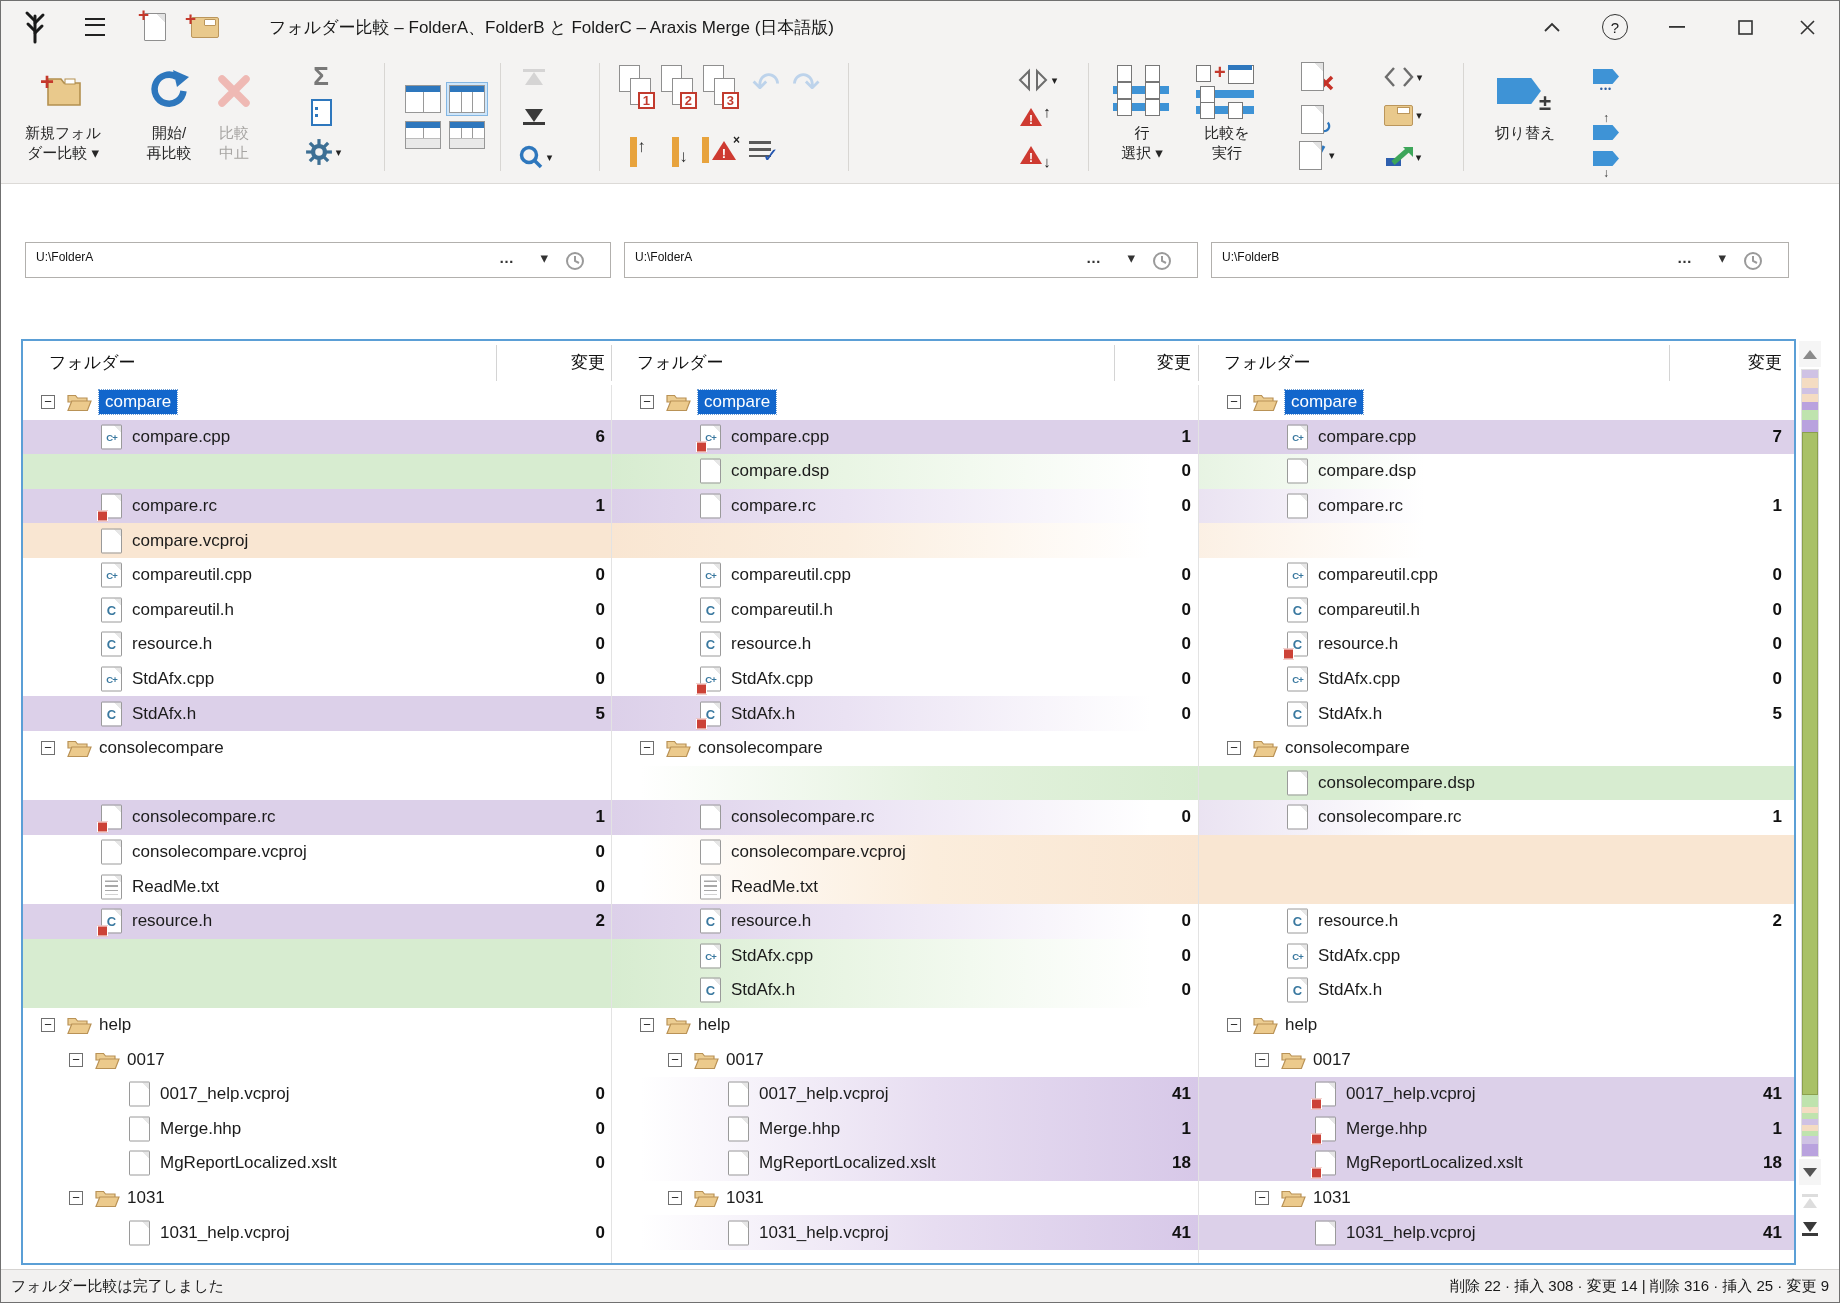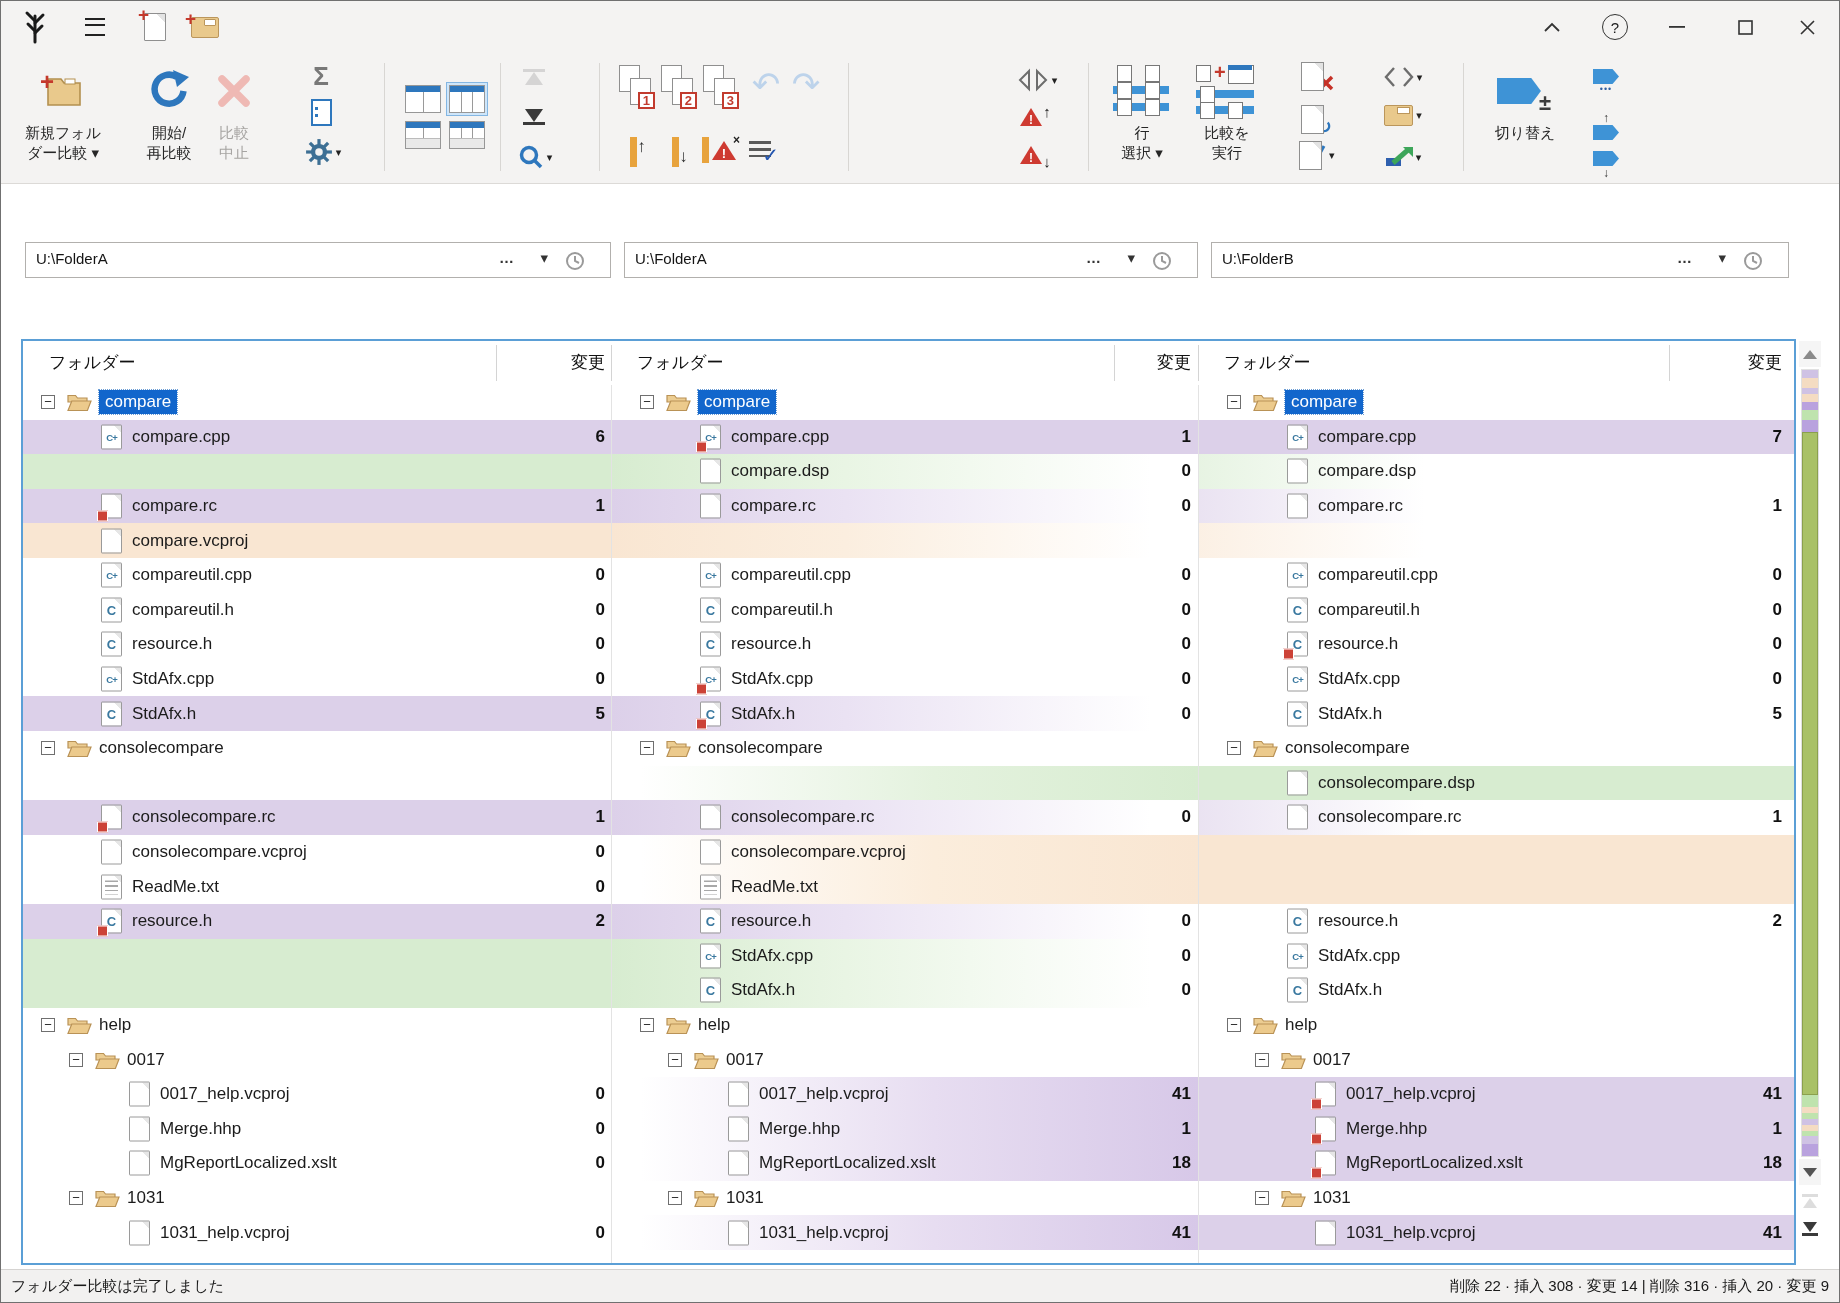--- a/index.html
+++ b/index.html
@@ -58,21 +58,21 @@
   .flag{width:44px;height:26px;background:#3e93d6;clip-path:polygon(0 0,78% 0,100% 50%,78% 100%,0 100%);}
   .flag-s{width:26px;height:15px;background:#3e93d6;clip-path:polygon(0 0,75% 0,100% 50%,75% 100%,0 100%);}
   .pm{font-size:22px;color:#3c3c3c;font-weight:bold;}
   .tanfold{position:relative;width:27px;height:19px;background:#e9c98c;border:1.5px solid #bb965c;border-radius:2px;}
   .tanfold::before{content:"";position:absolute;right:2px;top:1px;width:11px;height:5px;background:#fff;border:1px solid #bb965c;}
   
   #crumb{position:absolute;left:0;top:183px;width:100%;height:50px;background:#f7f6f5;}
   #crumb .txt{position:absolute;left:46px;top:13px;font-size:18px;font-weight:bold;color:#1c1c1c;}
   
   .pathbox{position:absolute;top:241px;height:36px;background:#fff;border:1px solid #b2b0ad;box-sizing:border-box;}
-  .pathbox .pt{position:absolute;left:10px;top:7px;font-size:15px;color:#141414;}
+  .pathbox .pt{position:absolute;left:10px;top:7px;font-size:12px;color:#141414;}
   .pctl{position:absolute;top:6px;font-size:15px;color:#333;cursor:default;}
   
   #table{position:absolute;left:20px;top:338px;width:1775px;height:926px;border:2px solid #5b9fd6;background:#fff;box-sizing:border-box;}
   #thead{position:absolute;left:0;top:0;width:1771px;height:44px;border-bottom:1px solid #c8c8c8;background:#fff;}
   #thead span{position:absolute;top:10px;font-size:17px;color:#111;}
   .hline{position:absolute;top:4px;height:36px;width:1px;background:#d4d4d4;}
   #rows{position:absolute;left:0;top:44px;width:1771px;height:878px;overflow:hidden;background:#fff;}
   .trow{position:relative;height:34.6px;}
   .trow > *{position:absolute;}
   .bgc{top:0;height:100%;}
@@ -139,20 +139,21 @@
     <div class="tb" style="left:134px;width:40px">
       <span class="mini-doc">
           <span class="redplus">+</span>
         </span>
     </div>
     <div class="tb" style="left:182px;width:44px">
       <span class="mini-folder">
           <span class="redplus">+</span>
         </span>
     </div>
+    <div id="title-text">フォルダー比較 – FolderA、FolderB と FolderC – Araxis Merge (日本語版)</div>
 
     <div class="winbtn" style="left:1529px">
       <svg width="18" height="12">
           <path d="M2 10 L9 3 L16 10" stroke="#333" stroke-width="1.8" fill="none"></path>
         </svg>
     </div>
     <div class="winbtn" style="left:1592px">
       <span style="width:24px;height:24px;border:1.6px solid #333;border-radius:50%;display:flex;align-items:center;justify-content:center;font-size:15px;">?</span>
     </div>
     <div class="winbtn" style="left:1654px">
@@ -864,16 +865,16 @@
       <div class="tri-up" style="border-left-width:7px;border-right-width:7px;border-bottom-width:10px"></div>
     </div>
     <div class="jmp" style="top:878px">
       <div class="tri-dn" style="border-left-width:7px;border-right-width:7px;border-top-width:10px"></div>
       <div class="jbar" style="background:#3a3a3a;width:16px"></div>
     </div>
   </div>
 
   <div id="status">
     <span class="sl">フォルダー比較は完了しました</span>
-    <span class="sr">削除 22 · 挿入 308 · 変更 14 | 削除 316 · 挿入 20 · 変更 9</span>
+    <span class="sr">削除 22 · 挿入 308 · 変更 14 | 削除 316 · 挿入 25 · 変更 9</span>
   </div>
 
 </div>
 
 </body></html>

